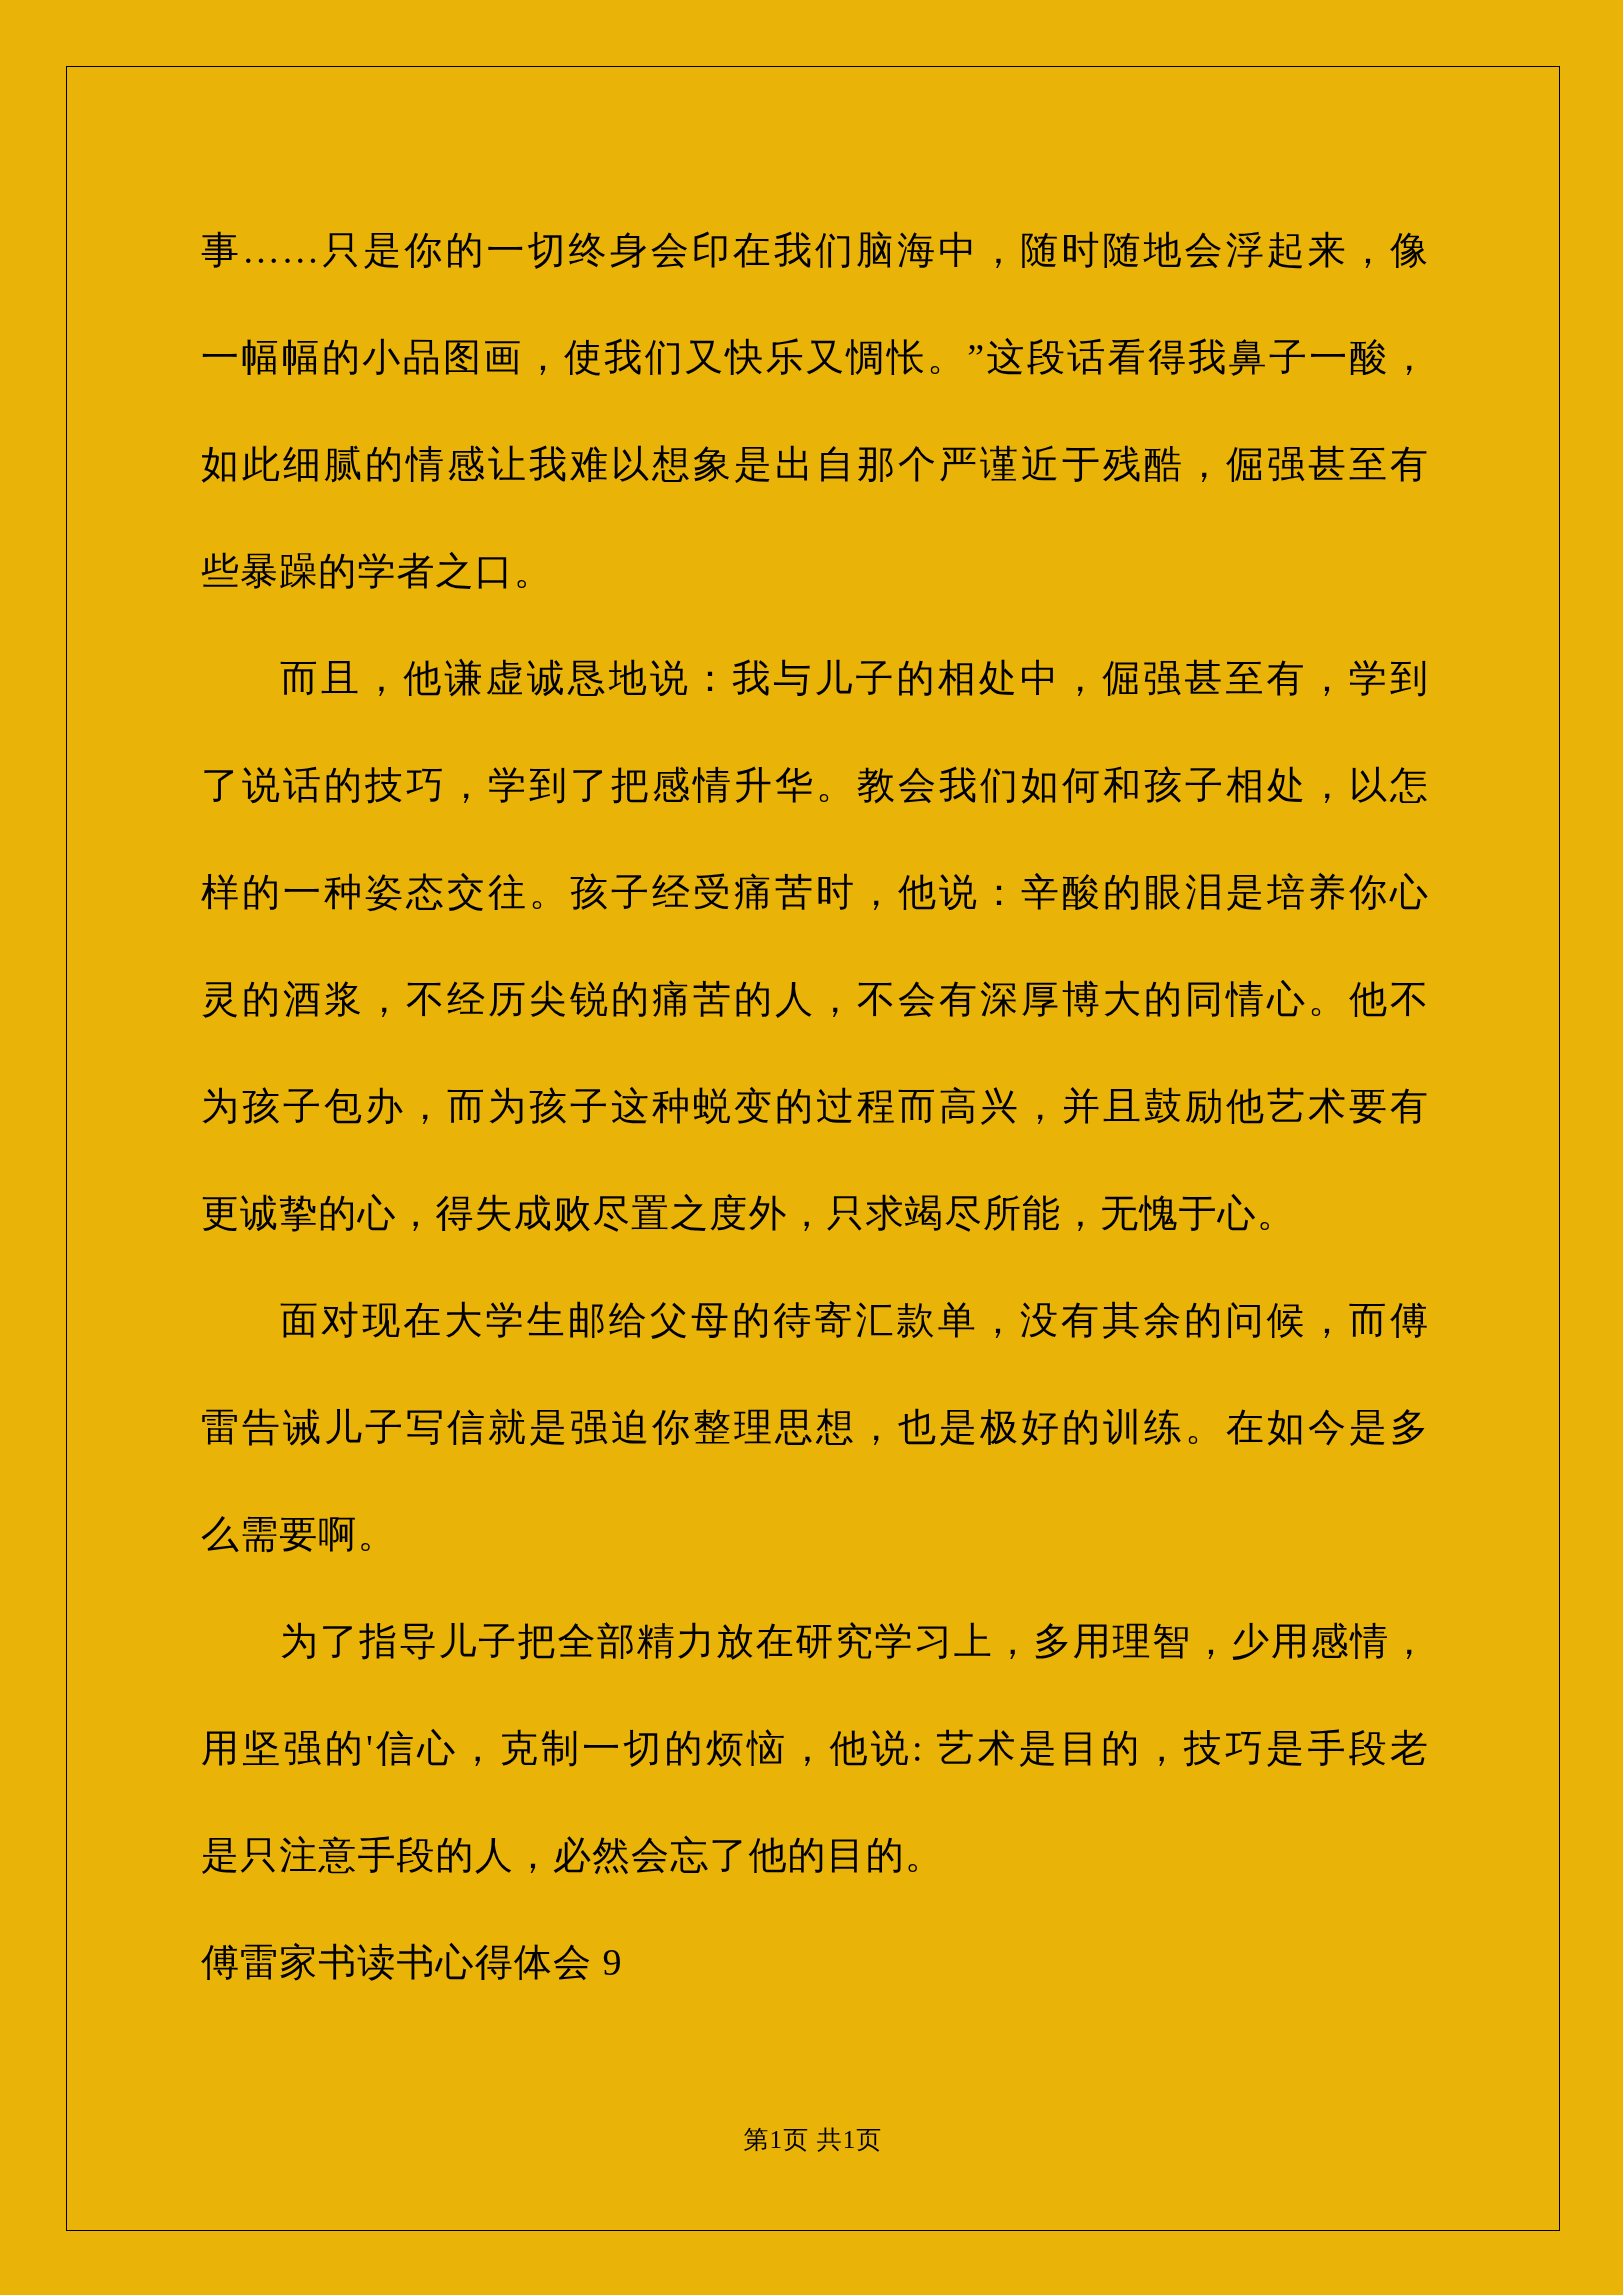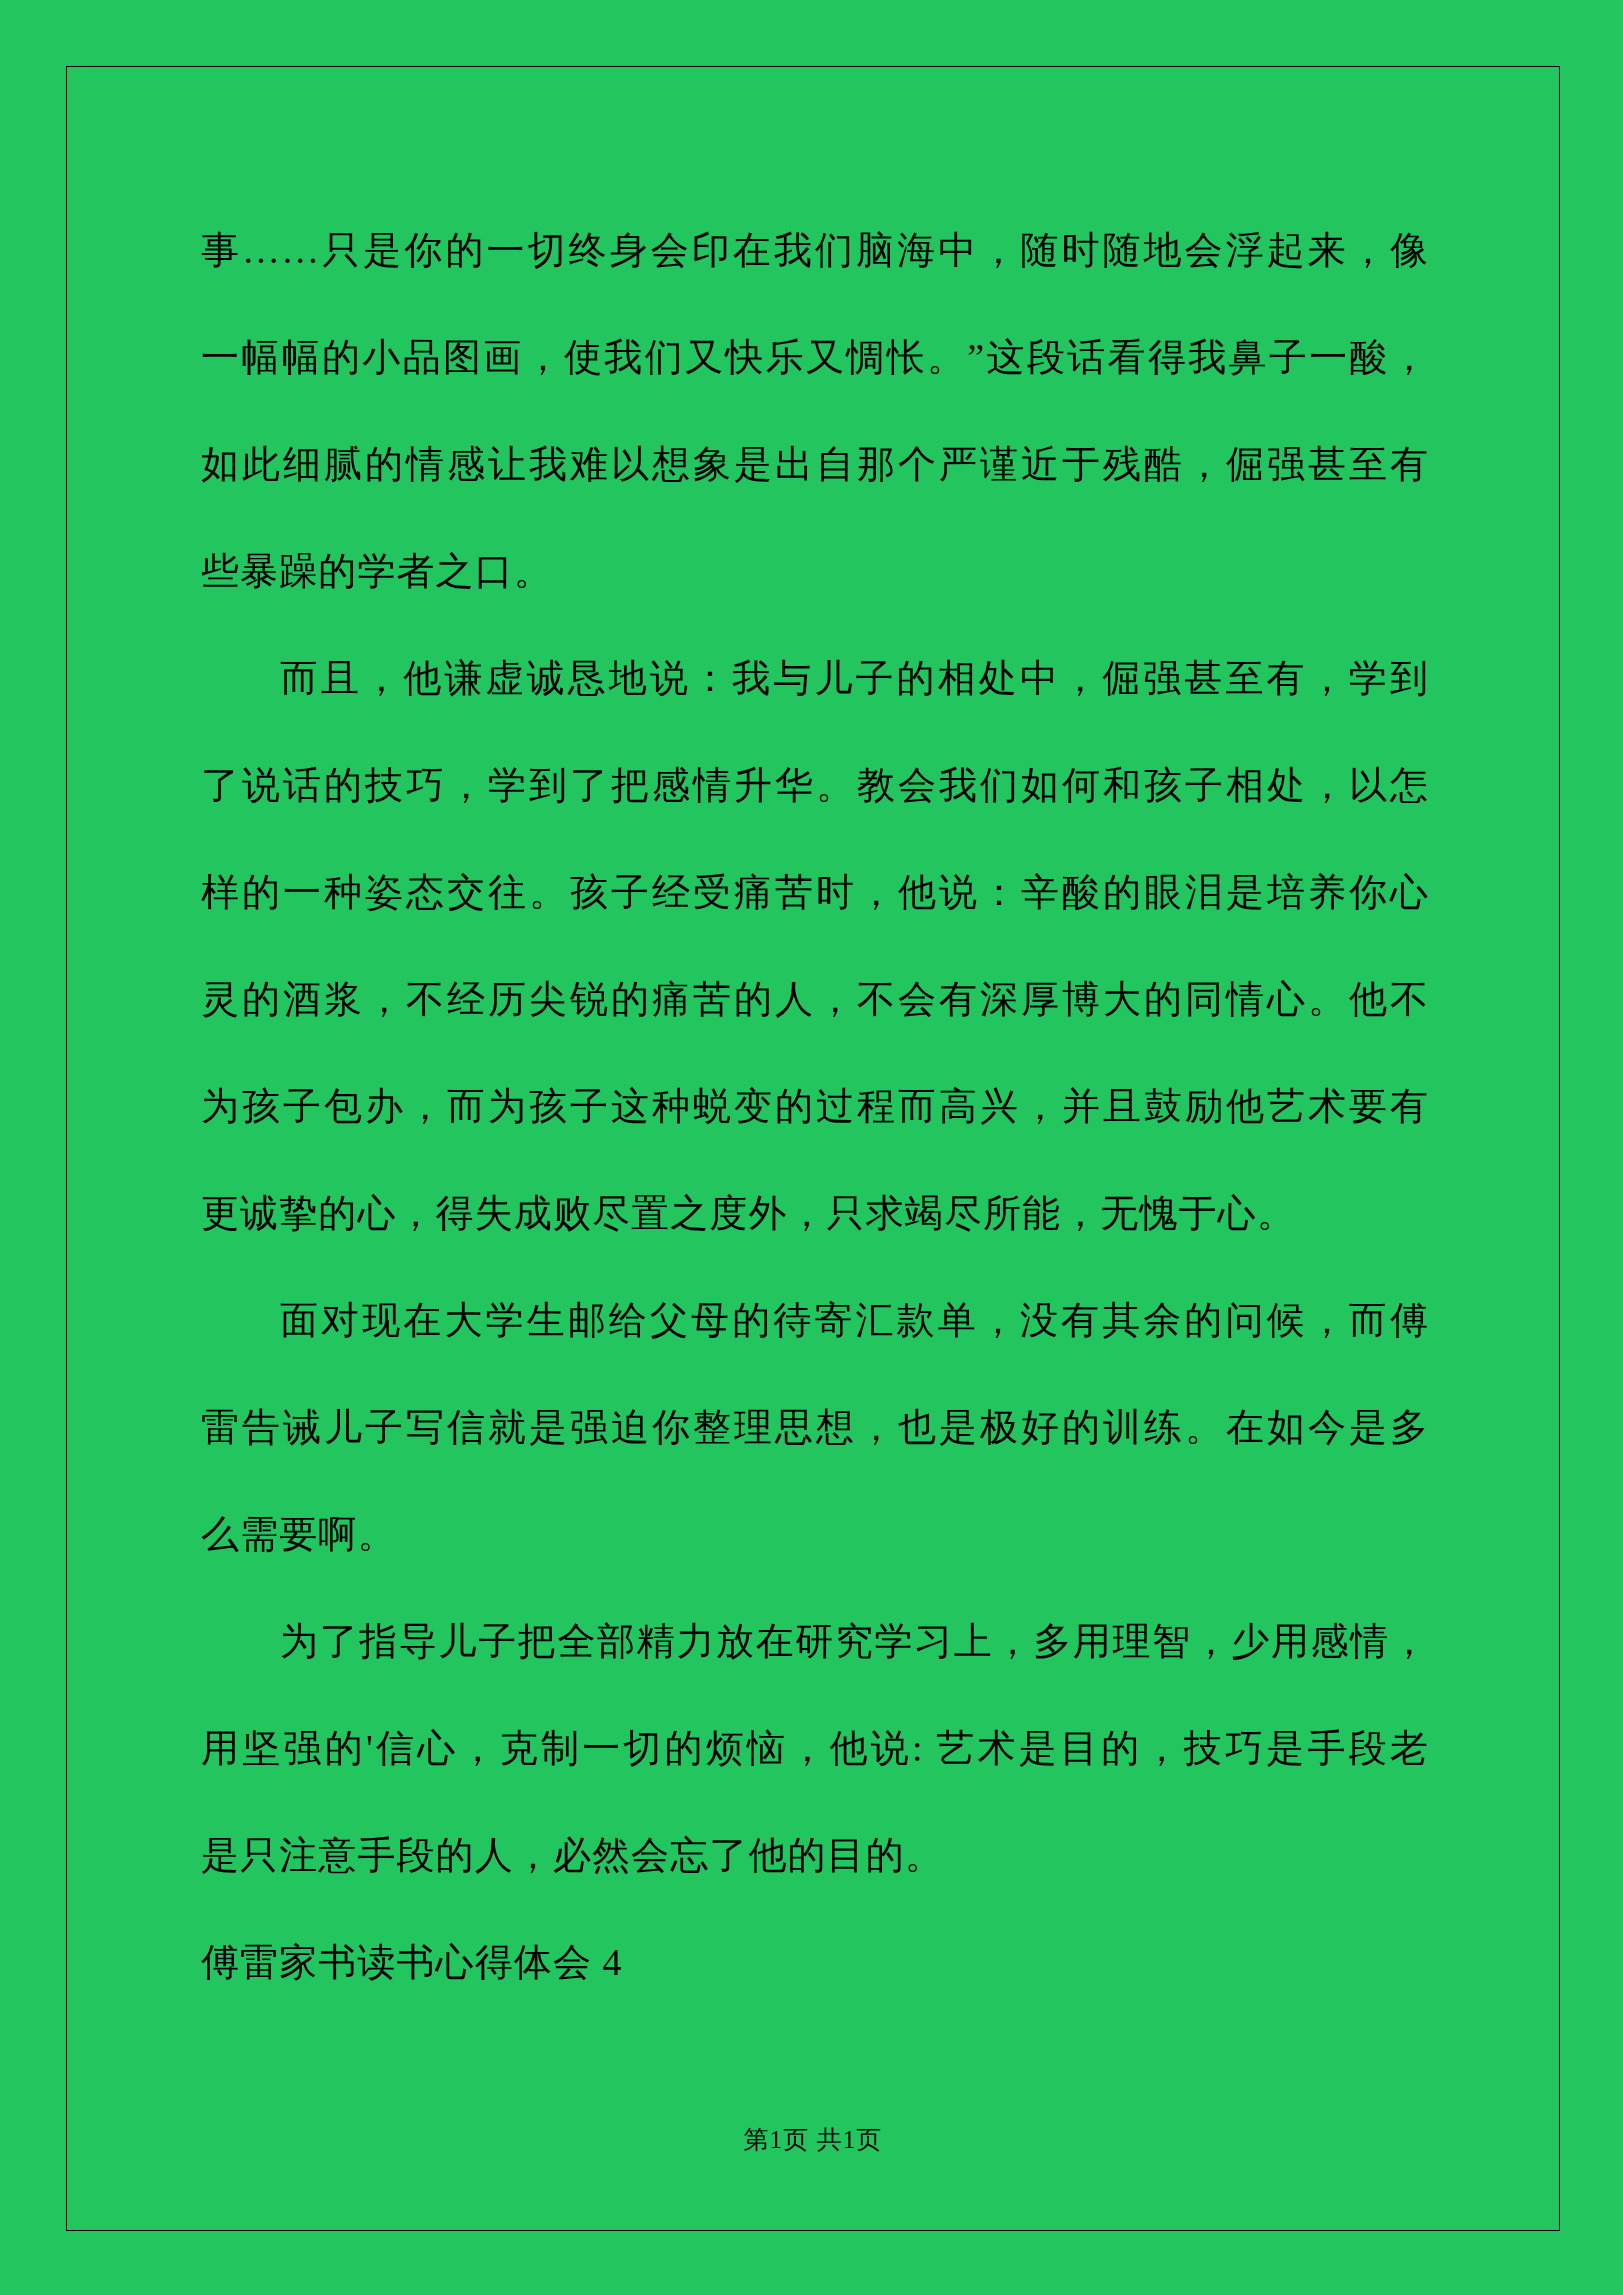--- a/index.html
+++ b/index.html
@@ -1,20 +1,20 @@
 <!DOCTYPE html>
 <html style="font-size:9px"><head>
 <meta charset="utf-8">
 <style>
   html, body { margin: 0; padding: 0; }
   .page {
     position: relative;
     width: 1623px;
     height: 2295px;
-    background: #22c55e;
+    background: #eab308;
     font-family: "Liberation Serif", "DejaVu Serif", serif;
     color: #000000;
     overflow: hidden;
   }
   .frame {
     position: absolute;
     left: 66px;
     top: 66px;
     width: 1494px;
     height: 2165px;
@@ -80,21 +80,21 @@
         <div class="line fill indent">面对现在大学生邮给父母的待寄汇款单，没有其余的问候，而傅</div>
         <div class="line fill">雷告诫儿子写信就是强迫你整理思想，也是极好的训练。在如今是多</div>
         <div class="line">么需要啊。</div>
       </div>
       <div>
         <div class="line fill indent">为了指导儿子把全部精力放在研究学习上，多用理智，少用感情，</div>
         <div class="line fill">用坚强的'信心，克制一切的烦恼，他说: 艺术是目的，技巧是手段老</div>
         <div class="line">是只注意手段的人，必然会忘了他的目的。</div>
       </div>
       <div>
-        <div class="line">傅雷家书读书心得体会 4</div>
+        <div class="line">傅雷家书读书心得体会 9</div>
       </div>
     </div>
   <div class="footer">
     <span>第1页</span>
     <span class="total">共1页</span>
   </div>
 </div>
 
 
 </body></html>

